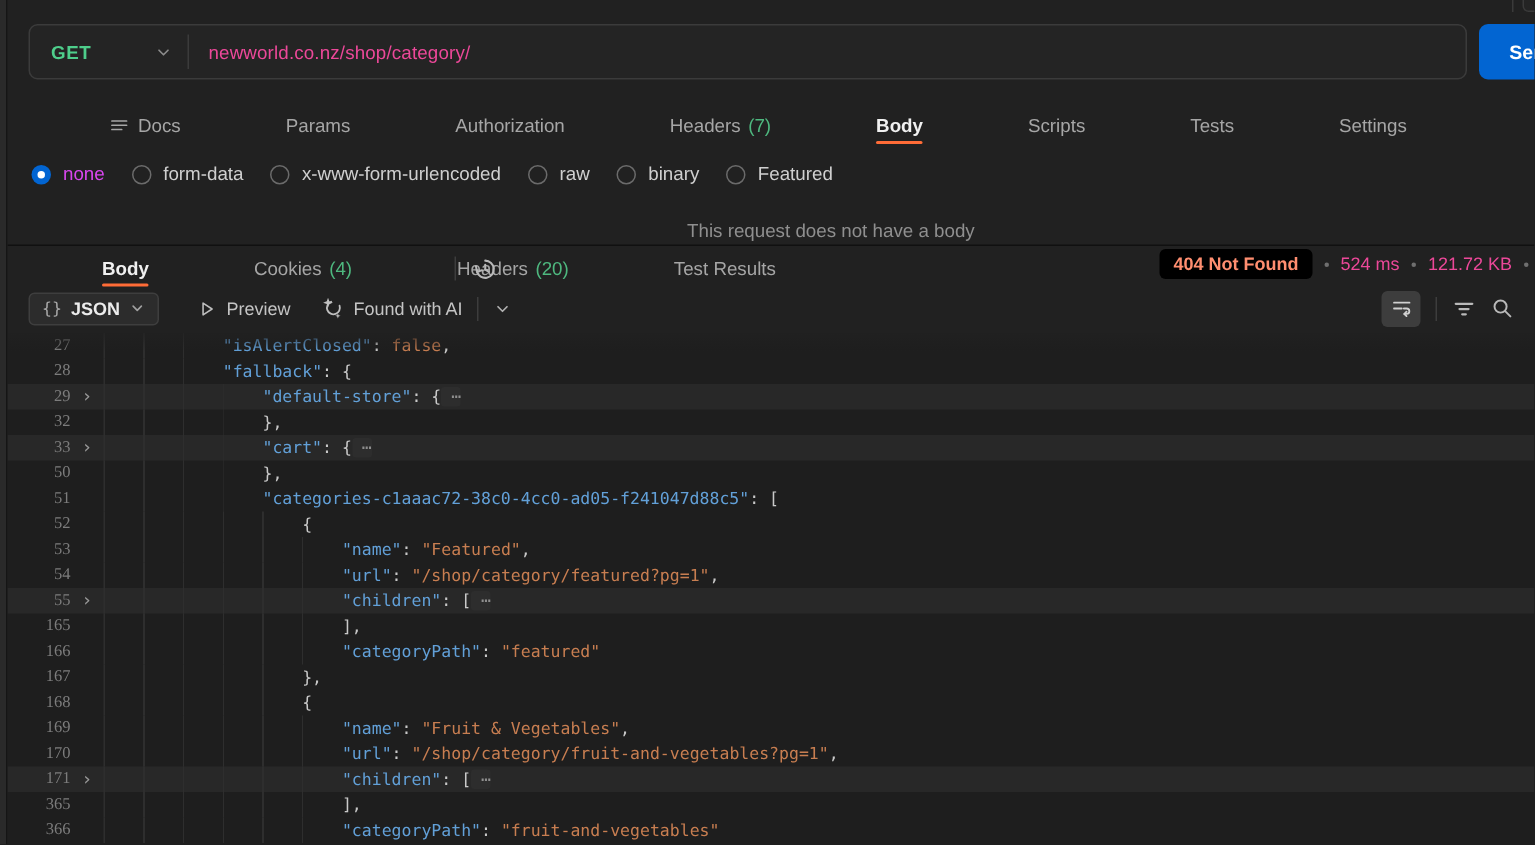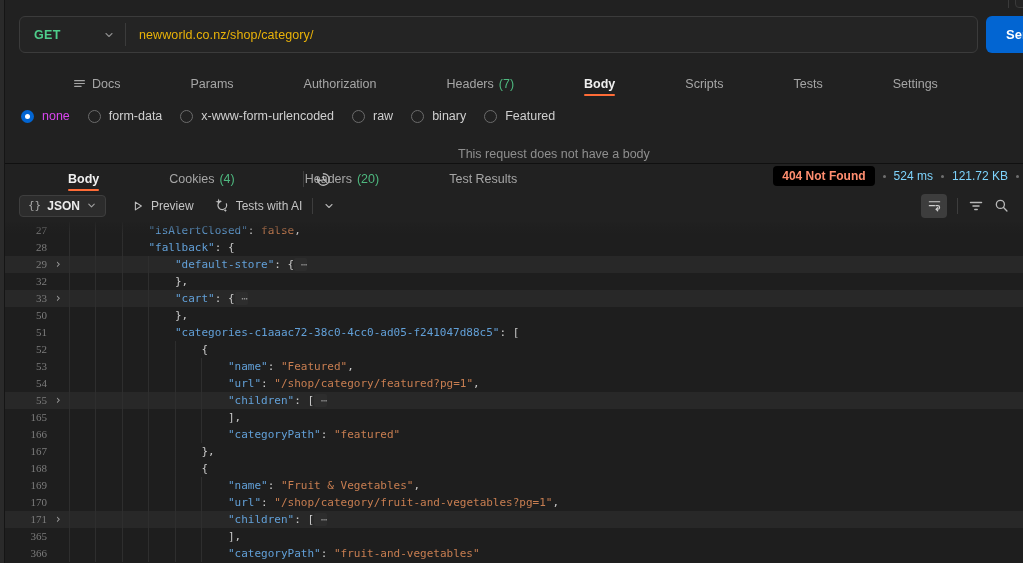--- a/index.html
+++ b/index.html
@@ -16,21 +16,21 @@
 
   
   .urlbar { position:absolute; left:19px; top:16px; width:959px; height:37px;
     border:1px solid #3b3b3b; border-radius:6px; background:#242424;
     display:flex; align-items:center; }
   .method { display:flex; align-items:center; width:105px; height:100%;
     padding-left:14px; cursor:pointer; }
   .method-label { color:#4ece8b; font-size:12.5px; font-weight:700; letter-spacing:.4px; }
   .method .chev { margin-left:42px; }
   .url-divider { width:1px; height:23px; background:#3b3b3b; }
-  .url-text { margin-left:13px; font-size:12.5px; color:#eab308; letter-spacing:.1px;
+  .url-text { margin-left:13px; font-size:12.5px; color:#ec4899; letter-spacing:.1px;
     white-space:nowrap; overflow:hidden; flex:1; }
   .sendbtn { position:absolute; left:986px; top:16px; width:72px; height:37px;
     background:#0265d2; border:none; border-radius:6px; color:#ffffff;
     font-family:"Liberation Sans",sans-serif; font-size:13px; font-weight:700;
     display:flex; align-items:center; justify-content:center; cursor:pointer; }
   .corner-divider { position:absolute; left:1008px; top:0; width:1px; height:8px; background:#3a3a3a; }
   .corner-frag { position:absolute; left:1015px; top:-9px; width:22px; height:17px;
     border:1px solid #3a3a3a; border-radius:4px; background:#242424; }
 
   
@@ -63,21 +63,21 @@
   .resp-tabs { position:absolute; left:20px; top:3px; height:24px;
     display:flex; gap:22px; align-items:stretch; }
   .resp-extra { display:flex; align-items:center; gap:11px; margin-left:0; }
   .vdiv { width:1px; height:16px; background:#3d3d3d; }
   .hist { display:flex; align-items:center; cursor:pointer; }
 
   .resp-meta { position:absolute; right:4px; top:0; height:24px;
     display:flex; align-items:center; gap:8px; }
   .status-badge { background:#000000; color:#ff8e70; font-size:12px; font-weight:700;
     padding:3px 9px; border-radius:4px; white-space:nowrap; }
-  .meta-text { font-size:12px; color:#7dd3fc; white-space:nowrap; }
+  .meta-text { font-size:12px; color:#ec4899; white-space:nowrap; }
   .dot { width:3px; height:3px; border-radius:50%; background:#6f6f6f; flex:none; }
 
   .resp-toolbar { position:absolute; left:19px; top:29px; height:25px;
     display:flex; align-items:center; }
   .jsonbtn { display:flex; align-items:center; gap:6px; padding:3px 8px;
     border:1px solid #3e3e3e; border-radius:4px; background:#2c2c2c; cursor:pointer; }
   .curly { color:#a8a8a8; font-size:11px; font-family:"DejaVu Sans Mono",monospace; }
   .jsonbtn-label { color:#ececec; font-size:12px; font-weight:700; }
   .tool-item { display:flex; align-items:center; gap:7px; color:#c4c4c4;
     font-size:12px; cursor:pointer; white-space:nowrap; }
@@ -275,21 +275,21 @@
     </div>
     <div class="gap20"></div>
     <div class="tool-item">
       <span>
         <svg width="15" height="15" viewBox="0 0 16 16">
           <path d="M5 0.5l.9 2.6 2.6.9-2.6.9L5 7.5l-.9-2.6L1.5 4l2.6-.9z" fill="#bfbfbf"></path>
           <path d="M13.2 6.2a4.6 4.6 0 1 1-6-2.8" fill="none" stroke="#bfbfbf" stroke-width="1.3" stroke-linecap="round"></path>
           <path d="M12 11.5l.5 1.4 1.4.5-1.4.5-.5 1.4-.5-1.4-1.4-.5 1.4-.5z" fill="#bfbfbf"></path>
         </svg>
       </span>
-      <span>Tests with AI</span>
+      <span>Found with AI</span>
     </div>
     <div class="vdiv"></div>
     <div class="iconbtn">
       <svg width="12" height="12" viewBox="0 0 16 16">
           <path d="M4 6l4 4 4-4" fill="none" stroke="#b0b0b0" stroke-width="1.5" stroke-linecap="round" stroke-linejoin="round"></path>
         </svg>
     </div>
   </div>
 
   <div class="right-icons">

